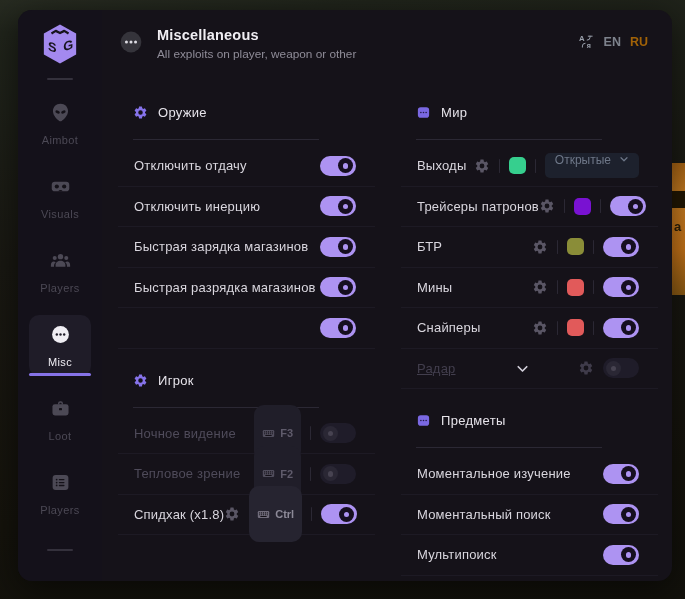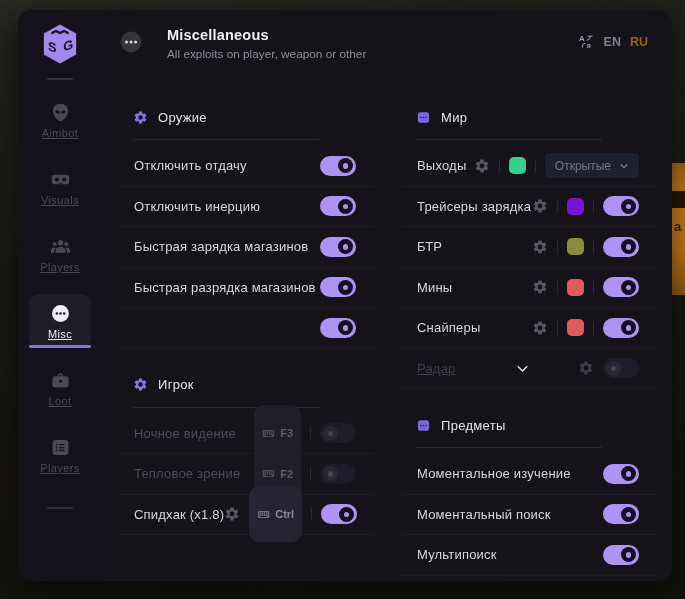--- a/index.html
+++ b/index.html
@@ -20,64 +20,64 @@
 
   
   .sidebar{width:84px;flex:none;background:#14111a;display:flex;flex-direction:column;
            align-items:center;padding-top:13px;}
   .logo{width:38px;height:42px;margin-bottom:13px;flex:none;}
   .sb-div{width:26px;height:2px;background:#34313c;border-radius:1px;margin-bottom:13px;flex:none;}
   .sb-div.bottom{margin-top:12px;margin-bottom:0;}
   .sb-item{width:62px;border-radius:10px;display:flex;flex-direction:column;align-items:center;
            padding:9px 0 8px;margin-bottom:13px;color:#4c4955;position:relative;cursor:pointer;flex:none;}
   .sb-item .sb-icon{width:21px;height:21px;display:inline-flex;}
-  .sb-item .sb-label{font-size:11px;margin-top:4px;letter-spacing:.4px;color:#4c4955;text-decoration:underline;}
+  .sb-item .sb-label{font-size:11px;margin-top:11px;letter-spacing:.4px;color:#4c4955;}
   .sb-item.active{background:#1f1c28;color:#efedf3;justify-content:space-between;--dot:#1f1c28;}
   .sb-item.active .sb-label{color:#efedf3;}
   .sb-item.active::after{content:"";position:absolute;bottom:0;left:0;width:100%;height:3px;
                          background:#8673e8;border-radius:2px;}
 
   
   .main{flex:1;display:flex;flex-direction:column;min-width:0;}
   .hdr{display:flex;align-items:flex-start;padding:17px 24px 0 16px;}
   .hdr-circle{width:26px;height:26px;display:inline-flex;color:#35343b;--dot:#dddce3;margin-top:2px;}
-  .hdr-text{margin-left:23px;}
+  .hdr-text{margin-left:13px;}
   .hdr-title{font-size:14.5px;font-weight:bold;color:#f0eef3;letter-spacing:.2px;}
   .hdr-sub{font-size:11.8px;color:#8f8c98;margin-top:4px;}
   .hdr-right{margin-left:auto;display:flex;align-items:center;gap:9px;margin-top:6px;}
   .lang-icon{width:17px;height:17px;display:inline-flex;color:#9aa0ab;}
   .lang-en{font-size:12.5px;color:#7d828c;font-weight:bold;cursor:pointer;}
   .lang-ru{font-size:12.5px;color:#a16207;font-weight:bold;cursor:pointer;}
 
   
   .content{display:flex;padding:44px 14px 0 16px;gap:26px;flex:1;overflow:hidden;}
   .col{flex:1;min-width:0;}
   .col-left{max-width:272px;}
   .sec{margin-bottom:24px;}
-  .sec-hdr{display:flex;align-items:center;gap:10px;padding-left:15px;height:24px;}
+  .sec-hdr{display:flex;align-items:flex-start;gap:10px;padding-left:15px;height:24px;}
   .sec-ico{width:15px;height:15px;display:inline-flex;}
   .gear-accent{color:#8673ea;}
   .sq-accent{color:#7a68e2;--dot:#241b4a;}
   .sec-title{font-size:13px;color:#e6e3ea;letter-spacing:.3px;}
   .sec-div{height:1px;background:#2b2834;width:186px;margin:10px 0 6px 15px;}
 
   .row{display:flex;align-items:center;height:40.5px;padding:0 19px 0 16px;
        border-bottom:1px solid #1d1a24;box-sizing:border-box;}
   .row-label{font-size:13px;color:#d9d6de;letter-spacing:.2px;white-space:nowrap;}
   .controls{margin-left:auto;display:flex;align-items:center;gap:9px;}
   .gear{width:16px;height:16px;display:inline-flex;color:#5a5665;cursor:pointer;}
   .chev{width:17px;height:17px;display:inline-flex;color:#d2cfda;margin-left:58px;cursor:pointer;}
   .csep{width:1px;height:14px;background:#2b2834;border-radius:1px;}
   .swatch{width:17px;height:17px;border-radius:5px;cursor:pointer;flex:none;}
 
   .badge{display:inline-flex;align-items:center;gap:5px;background:#262430;border-radius:10px;
          height:20px;padding:18px 8px;font-size:11px;color:#8d8a98;font-weight:bold;cursor:pointer;}
   .kbd{width:13px;height:13px;display:inline-flex;color:#716d7c;}
 
-  .dropdown{display:inline-flex;align-items:center;gap:7px;background:#1d212d;border-radius:5px;
+  .dropdown{display:inline-flex;align-items:flex-start;gap:7px;background:#1d212d;border-radius:5px;
             height:25px;padding:0 9px 0 10px;font-size:12px;color:#6e7788;cursor:pointer;}
   .dd-chev{width:12px;height:12px;display:inline-flex;color:#6e7788;}
 
   .toggle{width:36px;height:20px;border-radius:10px;display:inline-flex;align-items:center;
           padding:0 3px;box-sizing:border-box;cursor:pointer;flex:none;}
   .toggle.on{background:#ad93f2;justify-content:flex-end;}
   .toggle.off{background:#232031;justify-content:flex-start;}
   .knob{width:15px;height:15px;border-radius:50%;display:flex;align-items:center;justify-content:center;}
   .toggle.on .knob{background:#160f20;}
   .toggle.on .knob-dot{width:5.5px;height:5.5px;border-radius:50%;background:#ad93f2;}
@@ -426,21 +426,21 @@
                       <span>Открытые</span>
                       <span class="dd-chev" data-icon="chevron-down-icon">
                         <svg viewBox="0 0 24 24" fill="none" stroke="currentColor" stroke-width="2.4" stroke-linecap="round" stroke-linejoin="round">
                           <path d="M6 9.5l6 6 6-6"></path>
                         </svg>
                       </span>
                     </span>
                   </span>
                 </div>
                 <div class="row">
-                  <span class="row-label">Трейсеры зарядка</span>
+                  <span class="row-label">Трейсеры патронов</span>
                   <span class="controls">
                     <span class="gear" data-icon="gear-icon">
                       <svg viewBox="0 0 24 24" fill="currentColor">
                         <path d="M19.14 12.94c.04-.3.06-.61.06-.94 0-.32-.02-.64-.07-.94l2.03-1.58a.49.49 0 0 0 .12-.61l-1.92-3.32a.49.49 0 0 0-.59-.22l-2.39.96c-.5-.38-1.03-.7-1.62-.94l-.36-2.54a.48.48 0 0 0-.48-.41h-3.84c-.24 0-.43.17-.47.41l-.36 2.54c-.59.24-1.13.57-1.62.94l-2.39-.96a.49.49 0 0 0-.59.22L2.74 8.87c-.12.21-.08.47.12.61l2.03 1.58c-.05.3-.09.63-.09.94s.02.64.07.94l-2.03 1.58a.49.49 0 0 0-.12.61l1.92 3.32c.12.22.37.29.59.22l2.39-.96c.5.38 1.03.7 1.62.94l.36 2.54c.05.24.24.41.48.41h3.84c.24 0 .44-.17.47-.41l.36-2.54c.59-.24 1.13-.56 1.62-.94l2.39.96c.22.08.47 0 .59-.22l1.92-3.32c.12-.22.07-.47-.12-.61l-2.01-1.58zM12 15.6A3.6 3.6 0 1 1 12 8.4a3.6 3.6 0 0 1 0 7.2z"></path>
                       </svg>
                     </span>
                     <span class="csep"></span>
                     <span class="swatch" style="background:#7912d2"></span>
                     <span class="csep"></span>
                     <span class="toggle on">

